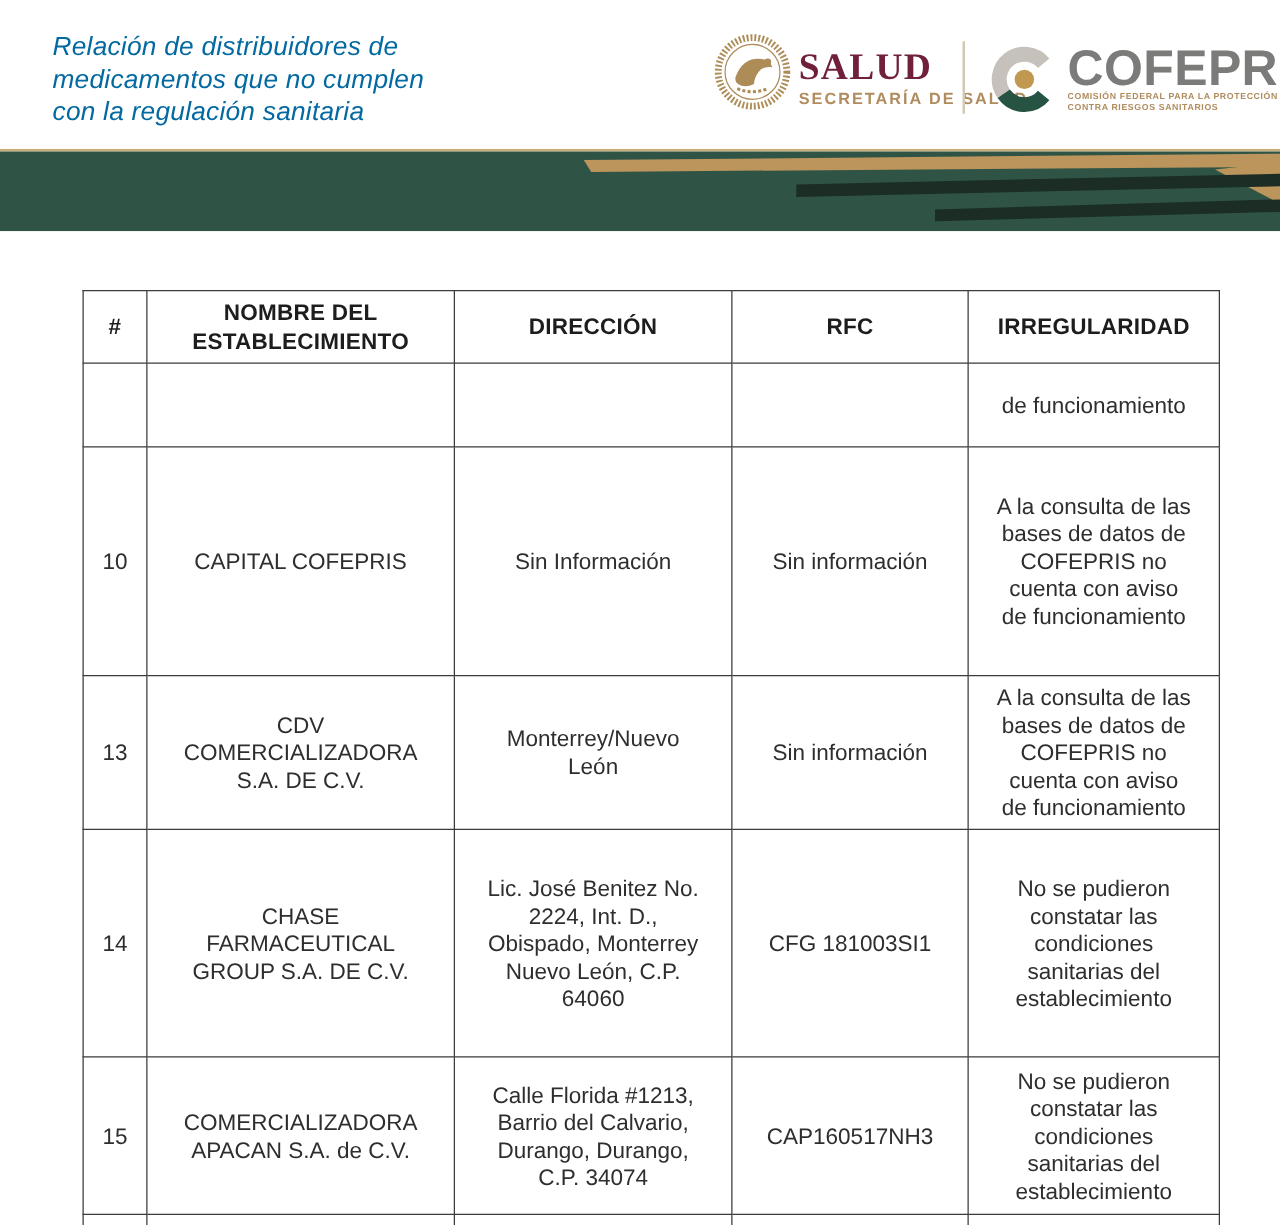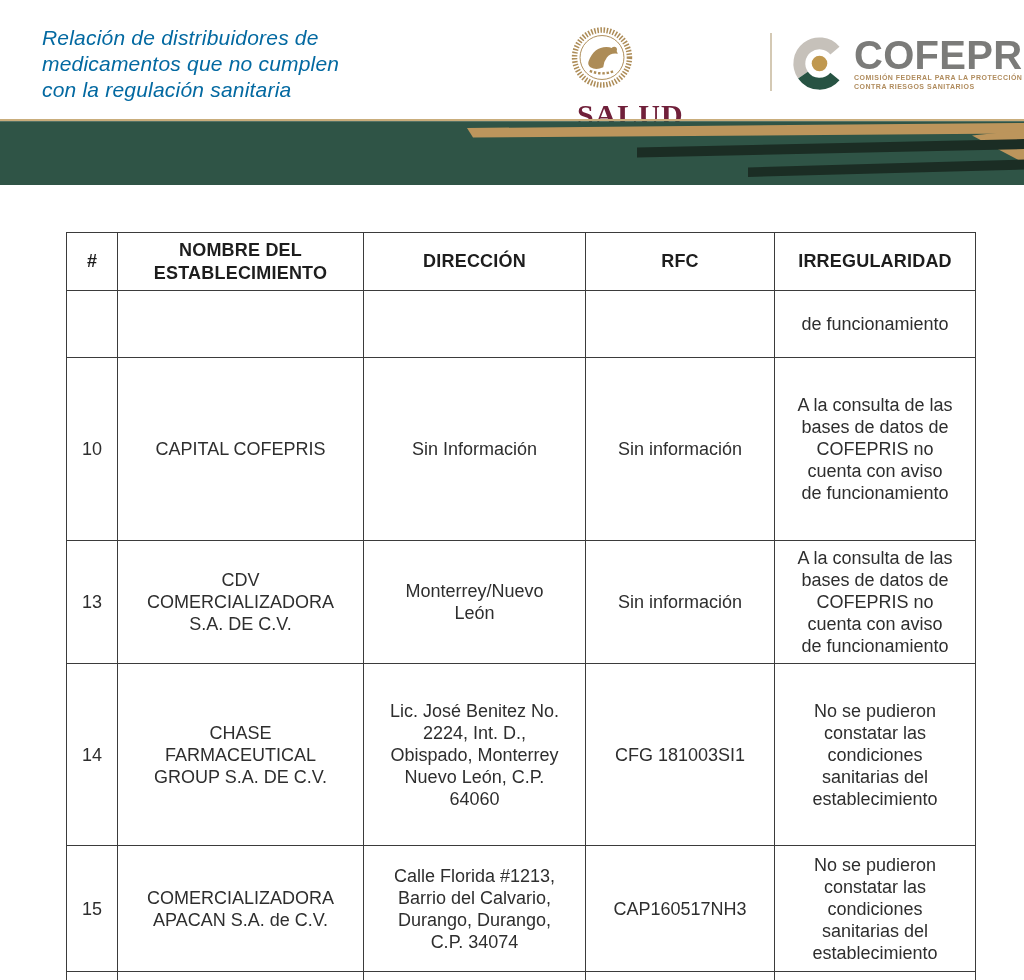--- a/index.html
+++ b/index.html
@@ -14,21 +14,21 @@
 
   
   .page-title {
     position:absolute; left:42px; top:25px;
     font-size:21px; line-height:26px;
     font-style:italic; font-weight:500;
     color:#0369a1; letter-spacing:.2px;
     white-space:pre-line;
   }
 
-  .salud-group { position:absolute; left:571px; top:27px; display:flex;flex-direction:column; }
+  .salud-group { position:absolute; left:571px; top:27px; display:flex; }
   .eagle-wrap { width:62px; height:61px; }
   .salud-text { margin-left:6px; padding-top:12px; }
   .salud-wordmark {
     font-family:"Liberation Serif", serif;
     font-size:30px; font-weight:bold; color:#70203a;
     letter-spacing:1px; line-height:30px;
   }
   .salud-subtitle {
     margin-top:2px; font-size:13px; font-weight:bold;
     color:#b08c5e; letter-spacing:1.6px;

